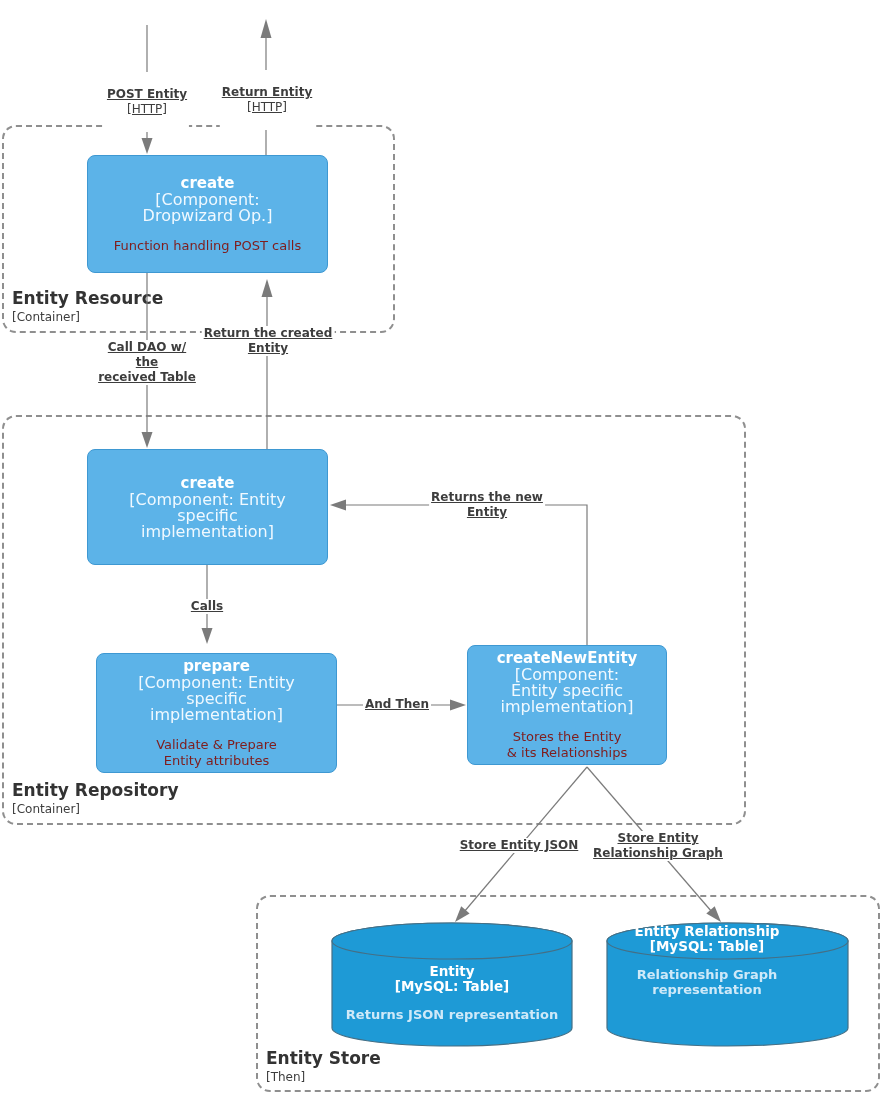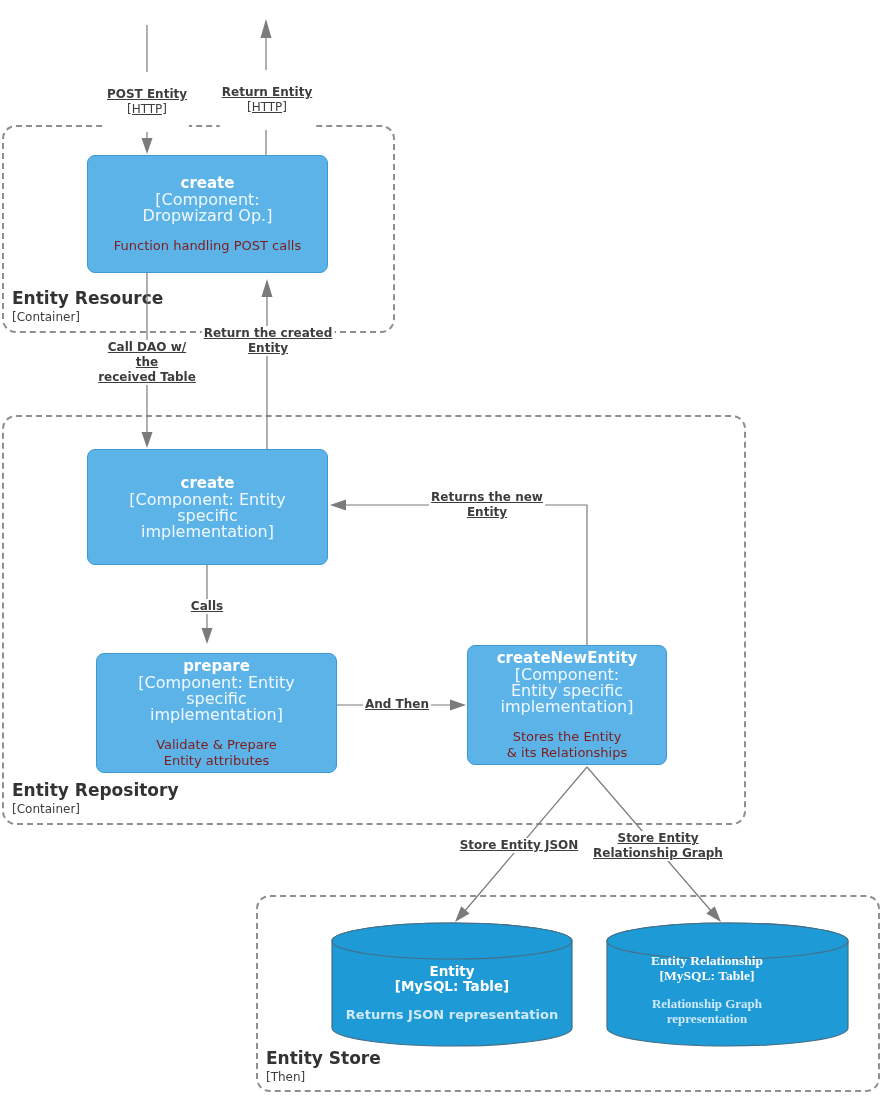--- a/index.html
+++ b/index.html
@@ -109,21 +109,21 @@
 implementation]</div>
     <div class="n-desc">Stores the Entity
 &amp; its Relationships</div>
   </div>
 
   <div class="db-text" style="left:332px;top:964px;width:240px;">
     <div class="db-title">Entity
 [MySQL: Table]</div>
     <div class="db-desc">Returns JSON representation</div>
   </div>
-  <div class="db-text" style="left:607px;top:953px;width:200px;font-family:Liberation Serif, serif;">
+  <div class="db-text" style="left:607px;top:924px;width:200px;">
     <div class="db-title">Entity Relationship
 [MySQL: Table]</div>
     <div class="db-desc">Relationship Graph
 representation</div>
   </div>
 
   <div class="elabel" style="left:147px;top:72px;">
     <span>POST Entity</span>
     <span class="proto">[HTTP]</span>
   </div>

